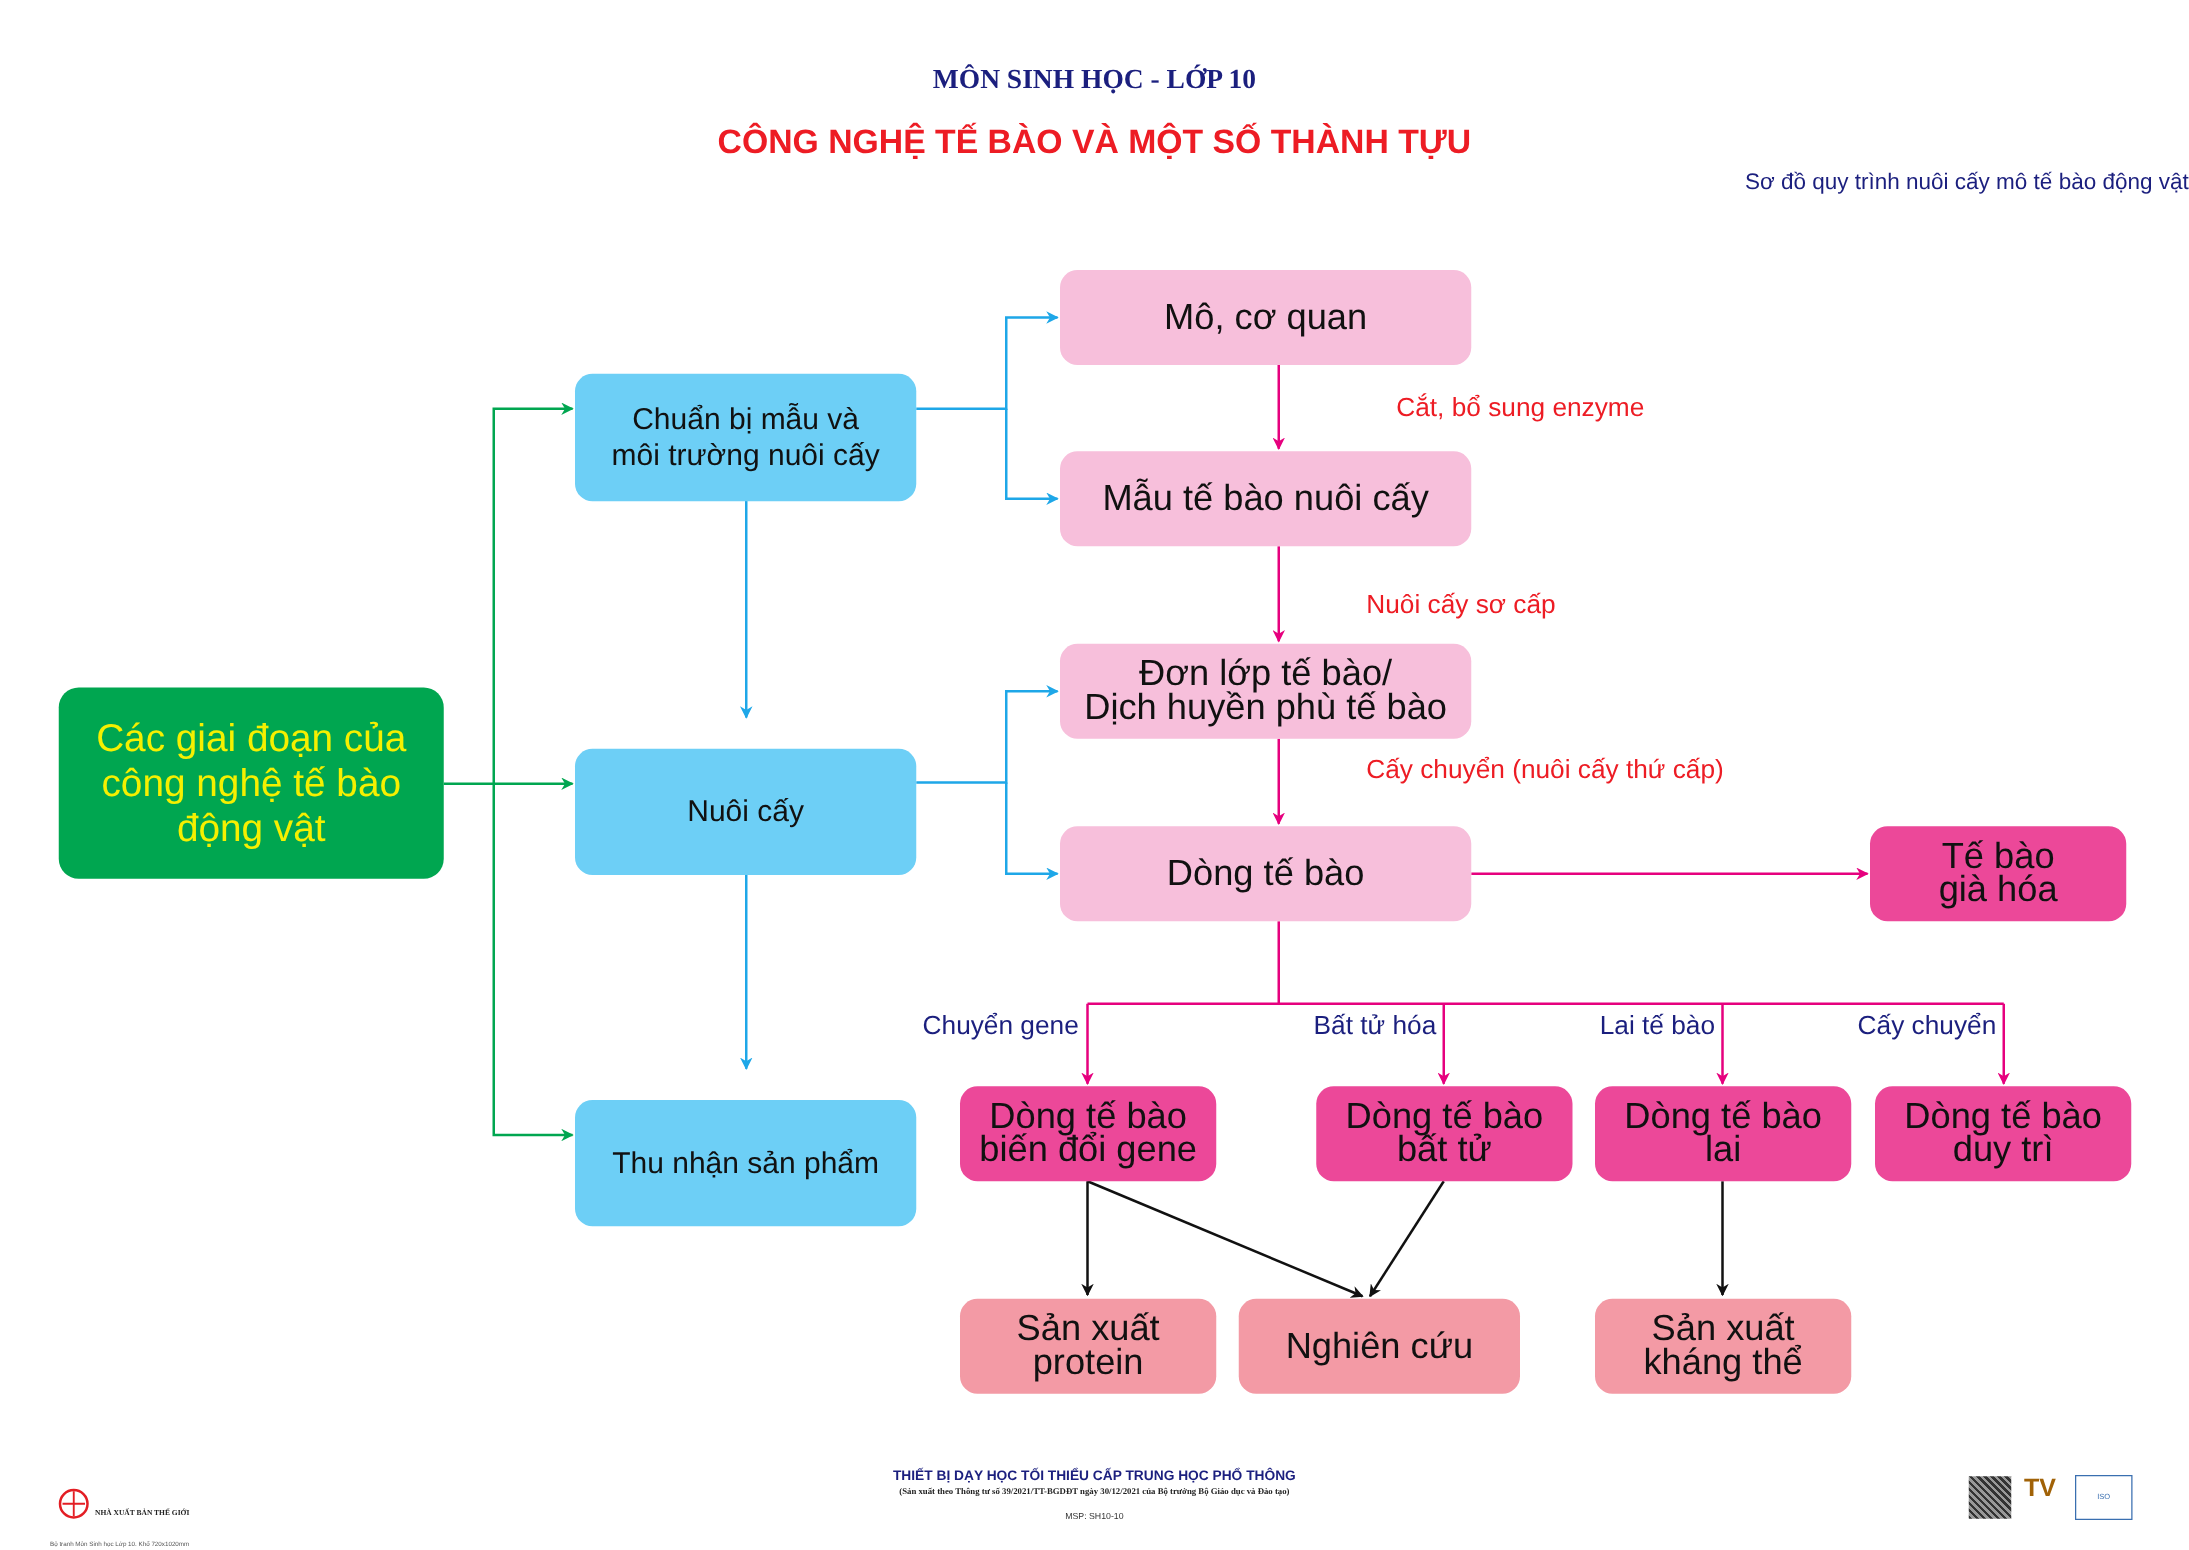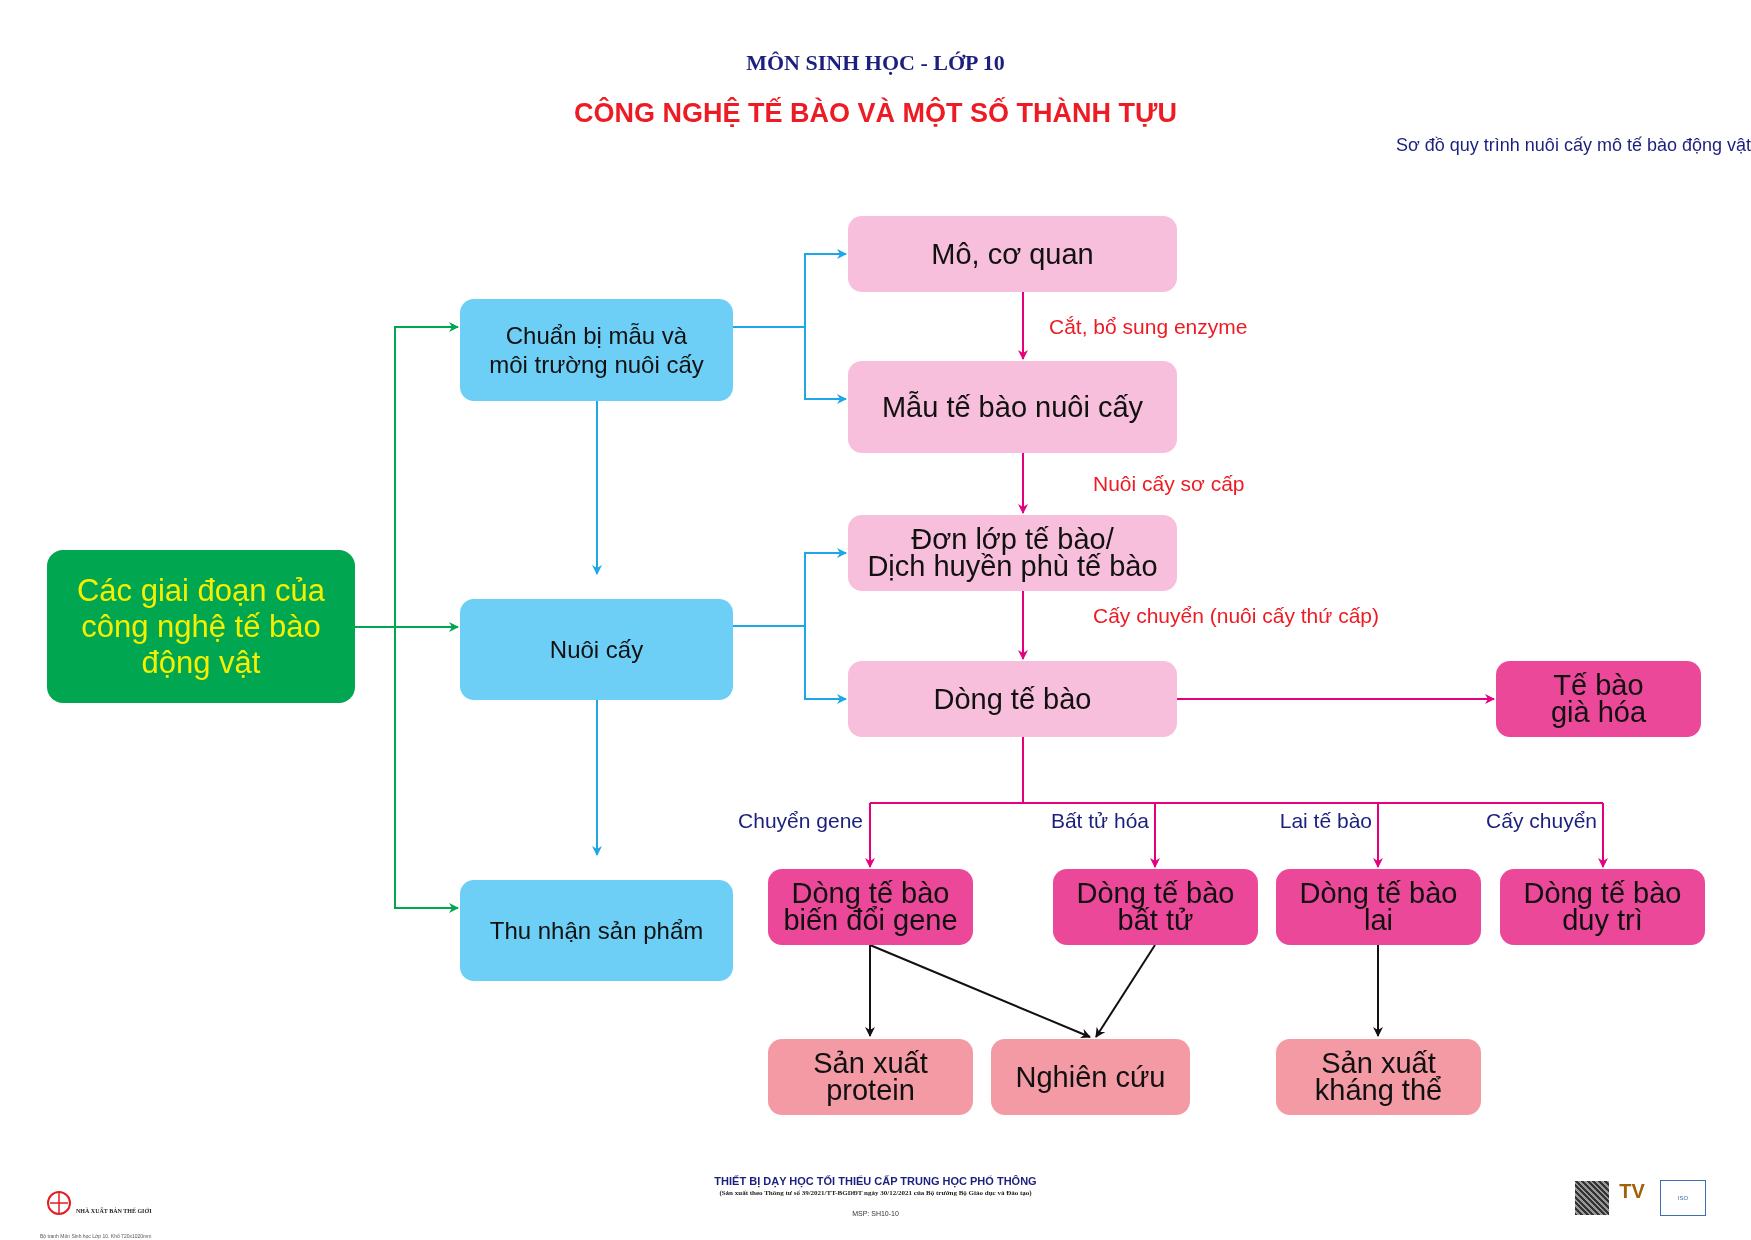--- a/index.html
+++ b/index.html
@@ -87,44 +87,44 @@
 <div class="box green" style="left:47px;top:550px;width:308px;height:153px;">Các giai đoạn của
 công nghệ tế bào
 động vật</div>
 
 <div class="box blue" style="left:460px;top:276px;width:273px;height:102px;">Chuẩn bị mẫu và
 môi trường nuôi cấy</div>
 <div class="box blue" style="left:460px;top:576px;width:273px;height:101px;">Nuôi cấy</div>
 <div class="box blue" style="left:460px;top:857px;width:273px;height:101px;">Thu nhận sản phẩm</div>
 
 <div class="box pink" style="left:848px;top:216px;width:329px;height:76px;">Mô, cơ quan</div>
-<div class="box pink" style="left:848px;top:361px;width:329px;height:92px;">Mẫu tế bào nuôi cấy</div>
+<div class="box pink" style="left:848px;top:361px;width:329px;height:76px;">Mẫu tế bào nuôi cấy</div>
 <div class="box pink" style="left:848px;top:515px;width:329px;height:76px;">Đơn lớp tế bào/
 Dịch huyền phù tế bào</div>
 <div class="box pink" style="left:848px;top:661px;width:329px;height:76px;">Dòng tế bào</div>
 
 <div class="box orange" style="left:1496px;top:661px;width:205px;height:76px;">Tế bào
 già hóa</div>
 
 <div class="box orange" style="left:768px;top:869px;width:205px;height:76px;">Dòng tế bào
 biến đổi gene</div>
 <div class="box orange" style="left:1053px;top:869px;width:205px;height:76px;">Dòng tế bào
 bất tử</div>
 <div class="box orange" style="left:1276px;top:869px;width:205px;height:76px;">Dòng tế bào
 lai</div>
 <div class="box orange" style="left:1500px;top:869px;width:205px;height:76px;">Dòng tế bào
 duy trì</div>
 
 <div class="box salmon" style="left:768px;top:1039px;width:205px;height:76px;">Sản xuất
 protein</div>
-<div class="box salmon" style="left:991px;top:1039px;width:199px;height:76px;">Nghiên cứu</div>
+<div class="box salmon" style="left:991px;top:1039px;width:225px;height:76px;">Nghiên cứu</div>
 <div class="box salmon" style="left:1276px;top:1039px;width:205px;height:76px;">Sản xuất
 kháng thể</div>
 
-<div class="lbl-red" style="left:1049px;top:315px;">Cắt, bổ sung enzyme</div>
+<div class="lbl-red" style="left:1117px;top:315px;">Cắt, bổ sung enzyme</div>
 <div class="lbl-red" style="left:1093px;top:472px;">Nuôi cấy sơ cấp</div>
 <div class="lbl-red" style="left:1093px;top:604px;">Cấy chuyển (nuôi cấy thứ cấp)</div>
 
 <div class="lbl-blue" style="left:700px;top:809px;width:163px;">Chuyển gene</div>
 <div class="lbl-blue" style="left:1000px;top:809px;width:149px;">Bất tử hóa</div>
 <div class="lbl-blue" style="left:1230px;top:809px;width:142px;">Lai tế bào</div>
 <div class="lbl-blue" style="left:1430px;top:809px;width:167px;">Cấy chuyển</div>
 
 <svg class="abs" style="left:44px;top:1190px;" width="30" height="30">
   <circle cx="15" cy="13" r="11" stroke="#e31e24" stroke-width="2" fill="none"></circle>

